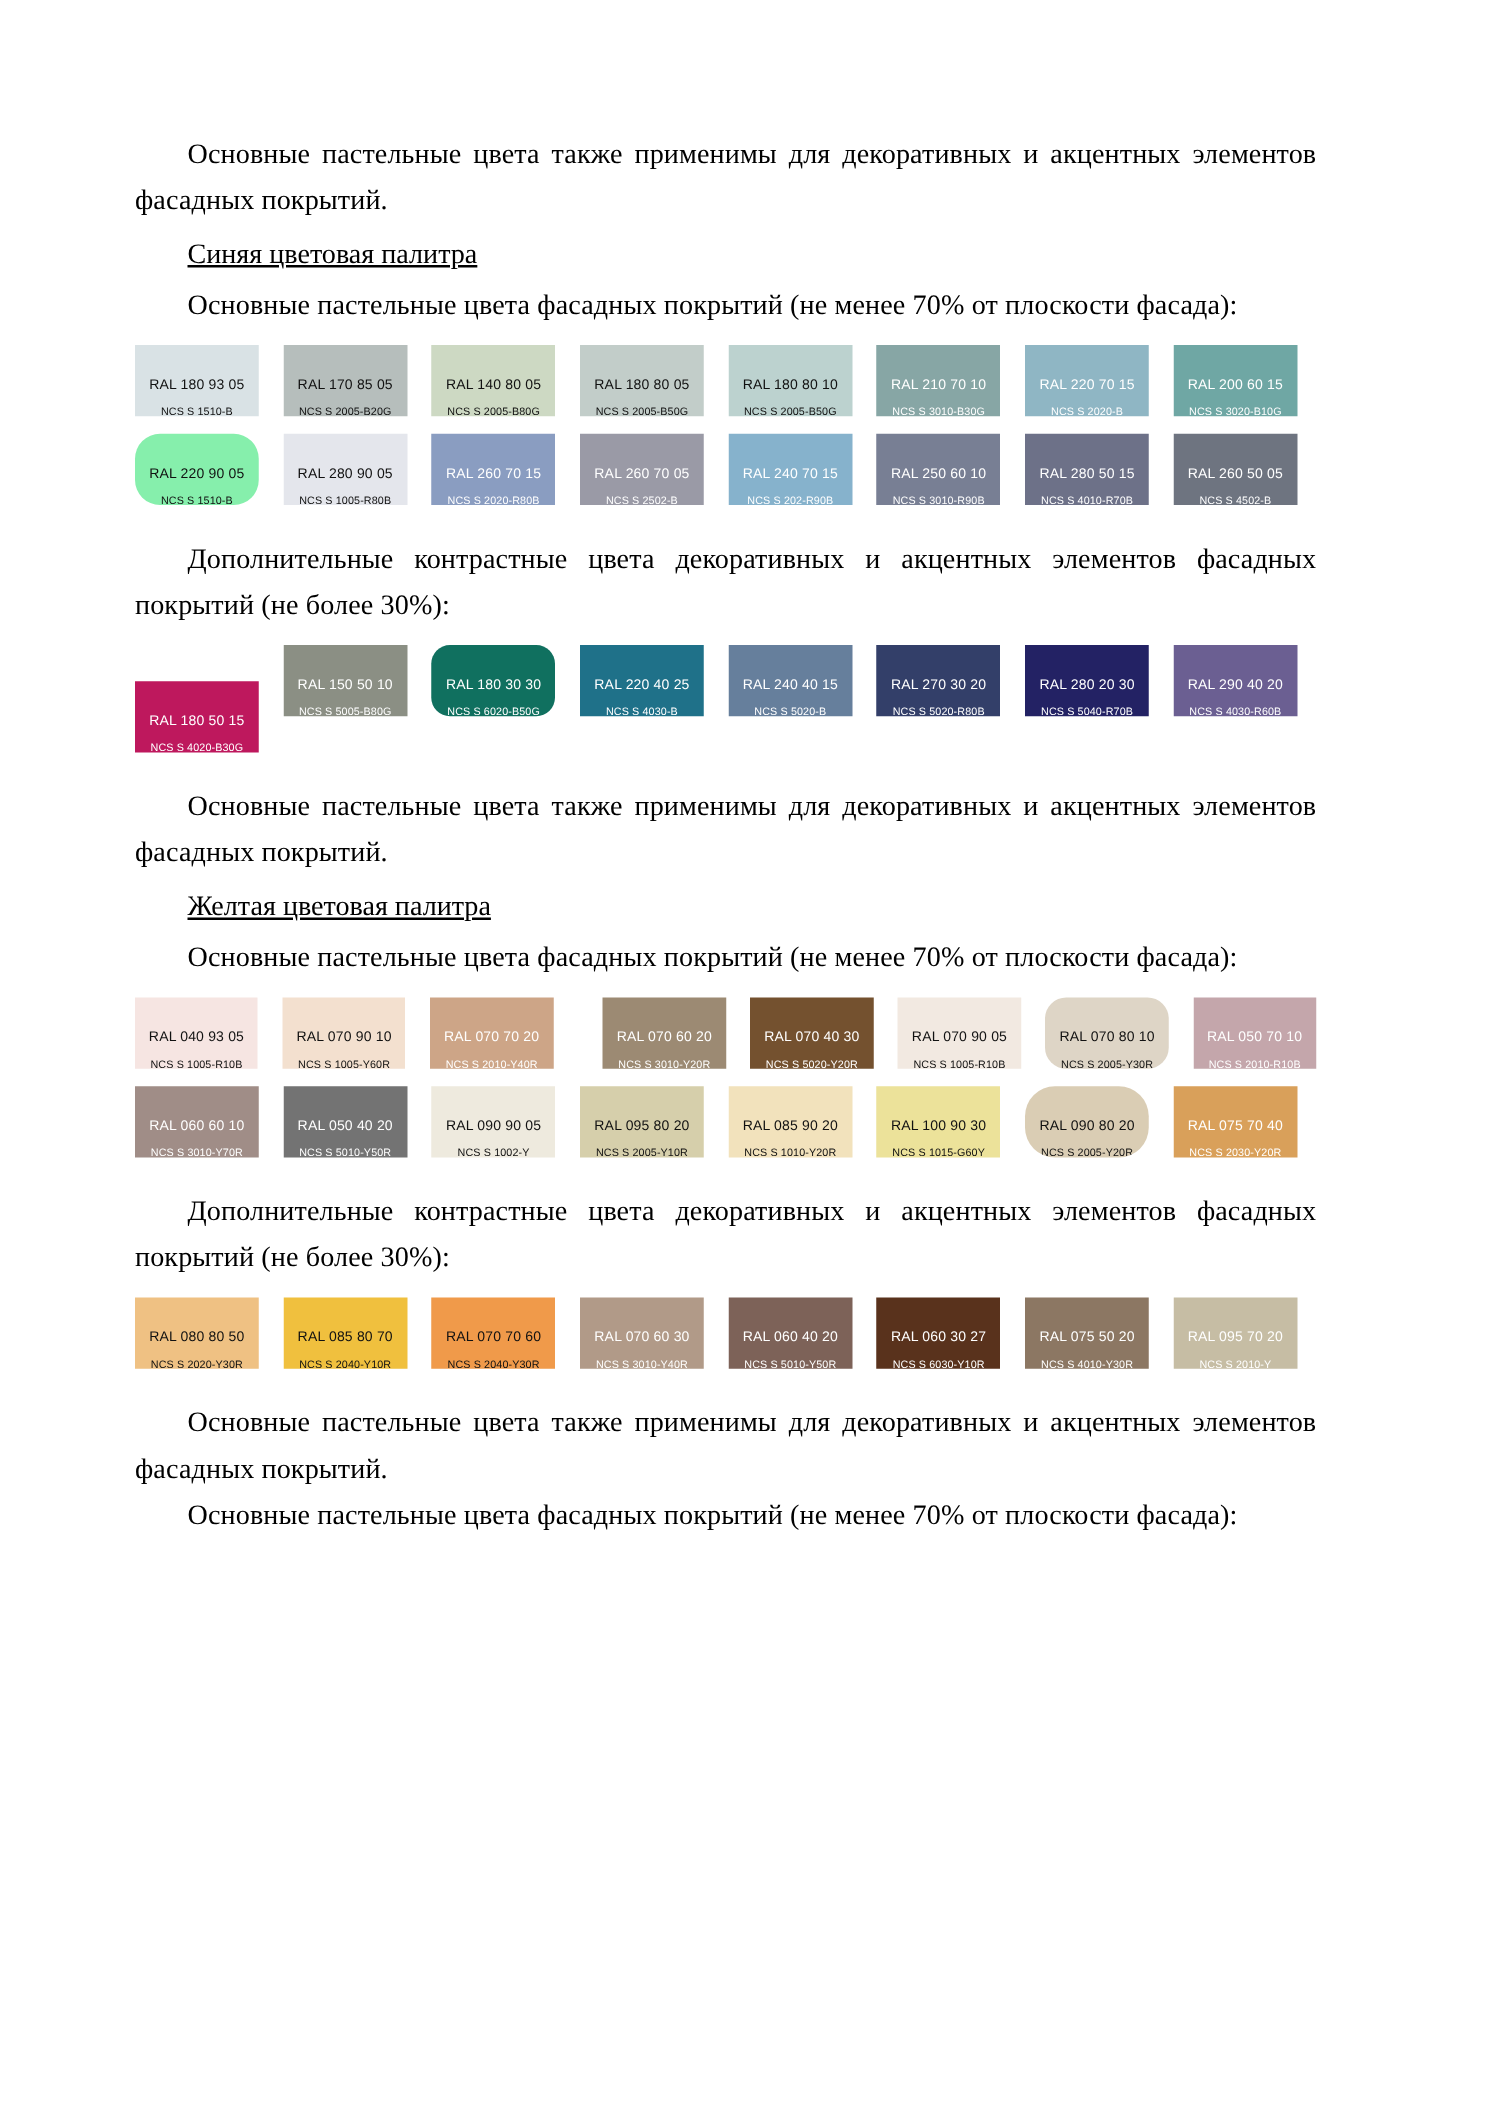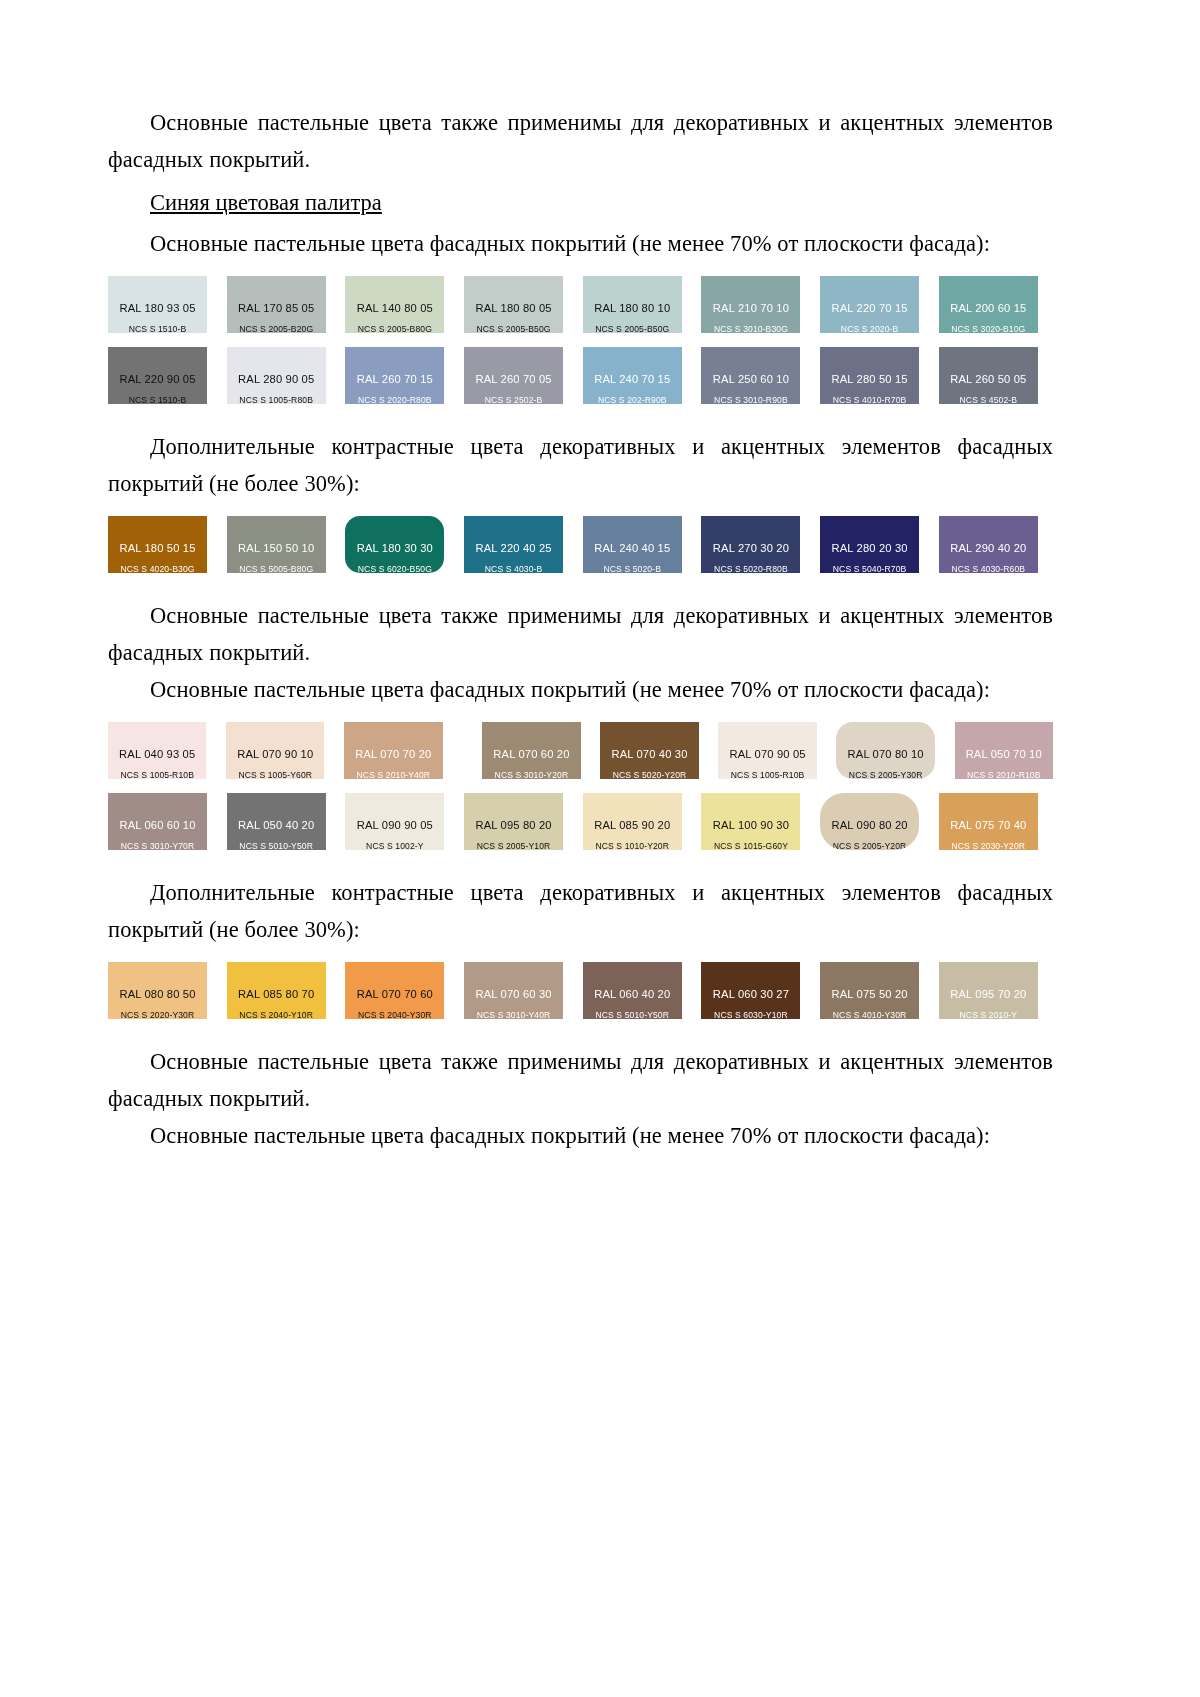--- a/index.html
+++ b/index.html
@@ -122,21 +122,21 @@
         <div class="ral">RAL 220 70 15</div>
         <div class="ncs">NCS S 2020-B</div>
       </div>
       <div class="sw dark" style="background: rgb(111, 167, 164);">
         <div class="ral">RAL 200 60 15</div>
         <div class="ncs">NCS S 3020-B10G</div>
       </div>
     </div>
 
     <div class="palette">
-      <div class="sw light" style="background: #737373;">
+      <div class="sw light" style="background: #86efac; border-radius: 20px;">
         <div class="ral">RAL 220 90 05</div>
         <div class="ncs">NCS S 1510-B</div>
       </div>
       <div class="sw light" style="background: rgb(228, 230, 236);">
         <div class="ral">RAL 280 90 05</div>
         <div class="ncs">NCS S 1005-R80B</div>
       </div>
       <div class="sw dark" style="background: rgb(138, 157, 193);">
         <div class="ral">RAL 260 70 15</div>
         <div class="ncs">NCS S 2020-R80B</div>
@@ -161,21 +161,21 @@
         <div class="ral">RAL 260 50 05</div>
         <div class="ncs">NCS S 4502-B</div>
       </div>
     </div>
 
     <div class="blockgap"></div>
 
     <p class="para">Дополнительные контрастные цвета декоративных и акцентных элементов фасадных покрытий (не более 30%):</p>
 
     <div class="palette">
-      <div class="sw dark" style="background: #a16207;">
+      <div class="sw dark" style="background: #be185d; margin-top: 29px;">
         <div class="ral">RAL 180 50 15</div>
         <div class="ncs">NCS S 4020-B30G</div>
       </div>
       <div class="sw dark" style="background: rgb(139, 143, 132);">
         <div class="ral">RAL 150 50 10</div>
         <div class="ncs">NCS S 5005-B80G</div>
       </div>
       <div class="sw dark" style="background: rgb(16, 112, 95); border-radius: 15px;">
         <div class="ral">RAL 180 30 30</div>
         <div class="ncs">NCS S 6020-B50G</div>
@@ -199,20 +199,21 @@
       <div class="sw dark" style="background: rgb(107, 95, 146);">
         <div class="ral">RAL 290 40 20</div>
         <div class="ncs">NCS S 4030-R60B</div>
       </div>
     </div>
 
     <div class="blockgap"></div>
 
     <p class="para">Основные пастельные цвета также применимы для декоративных и акцентных элементов фасадных покрытий.</p>
 
+    <div class="heading"><span class="u">Желтая цветовая палитра</span></div>
 
     <p class="para">Основные пастельные цвета фасадных покрытий (не менее 70% от плоскости фасада):</p>
 
     <div class="palette">
       <div class="sw light" style="background: rgb(246, 229, 226);">
         <div class="ral">RAL 040 93 05</div>
         <div class="ncs">NCS S 1005-R10B</div>
       </div>
       <div class="sw light" style="background: rgb(243, 224, 207);">
         <div class="ral">RAL 070 90 10</div>

